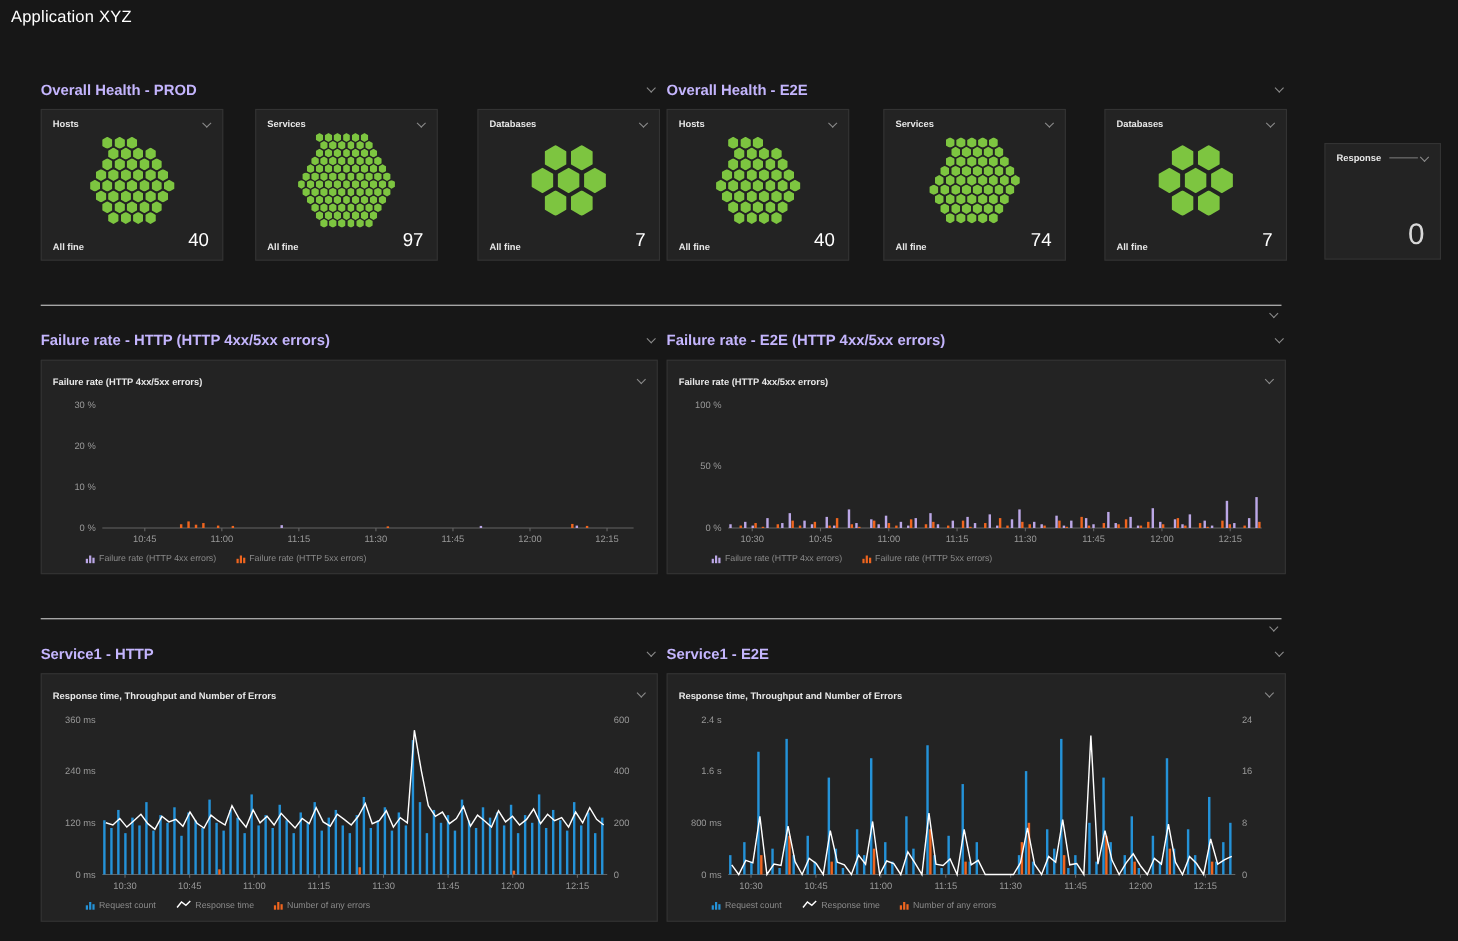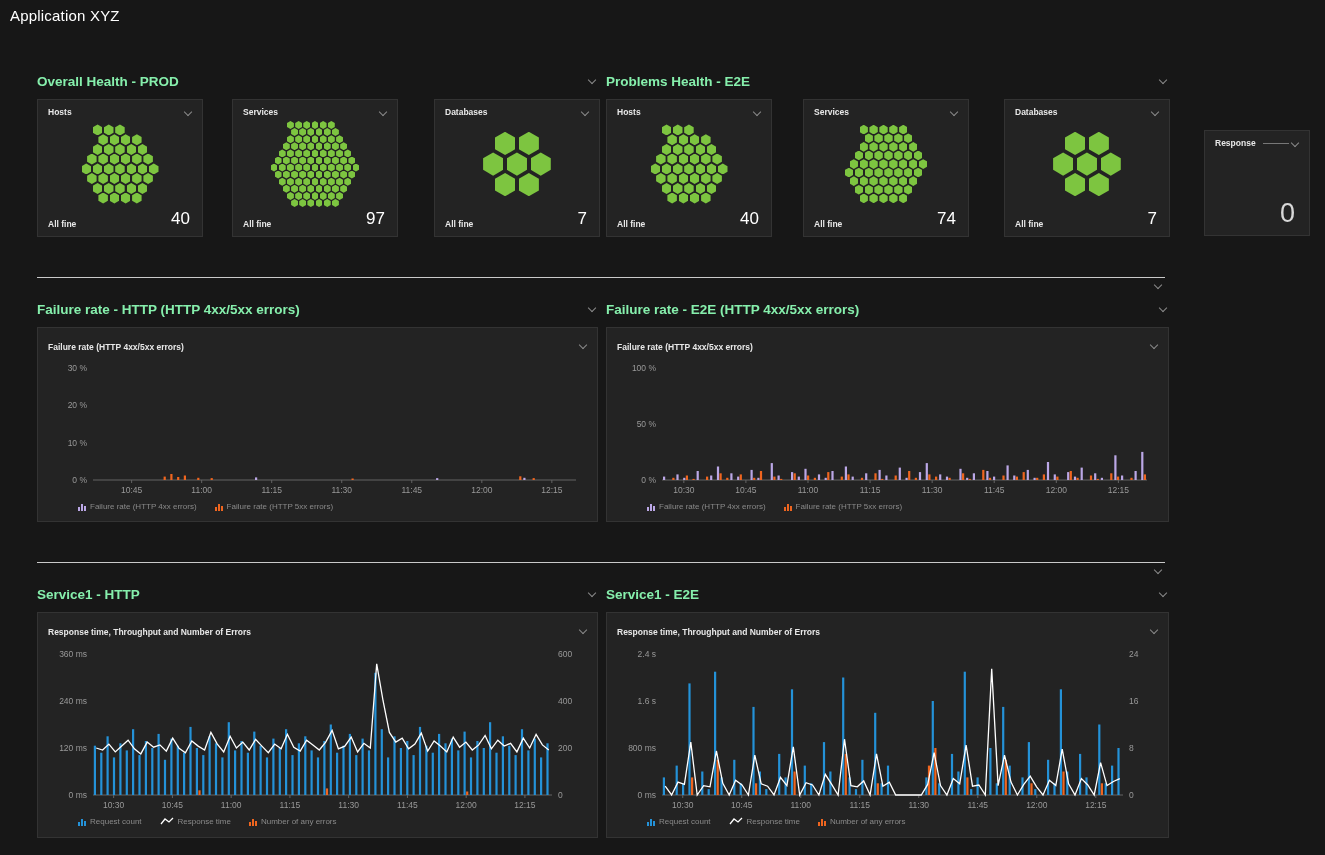--- a/index.html
+++ b/index.html
@@ -1,20 +1,20 @@
 <!DOCTYPE html>
 <html><head>
 <meta charset="utf-8">
 <style>
   *{margin:0;padding:0;box-sizing:border-box}
   html,body{width:1325px;height:855px}
   body{background:#171717;font-family:"Liberation Sans",sans-serif;position:relative;overflow:hidden;color:#e6e6e6}
   .app-title{position:absolute;left:10px;top:7px;font-size:15px;color:#fff;letter-spacing:.2px}
   .section-head{position:absolute;display:flex;justify-content:space-between;align-items:center;height:18px}
-  .section-title{font-size:13.5px;font-weight:bold;color:#86efac}
+  .section-title{font-size:13.5px;font-weight:bold;color:#c4b5fd}
   .chev{display:inline-flex;align-items:center;justify-content:center;width:12px;height:12px;cursor:pointer}
   .chev-i{display:inline-block;width:6px;height:6px;border-right:1.5px solid #8a8a8a;border-bottom:1.5px solid #8a8a8a;transform:rotate(45deg);margin-top:-3px}
   .tile{position:absolute;background:#232323;border:1px solid #333}
   .tile-head{display:flex;justify-content:space-between;align-items:flex-start;padding:7px 8px 0 10px;height:24px}
   .tile-title{font-size:8.5px;font-weight:bold;color:#e8e8e8}
   .honeycomb{position:relative;height:80px;margin-top:0}
   .hex{position:absolute;clip-path:polygon(50% 0,100% 25%,100% 75%,50% 100%,0 75%,0 25%)}
   .tile-foot{position:absolute;left:0;right:0;bottom:0;display:flex;justify-content:space-between;align-items:flex-end;padding:0 12px 7px 10px}
   .tile-status{font-size:8.5px;font-weight:bold;color:#e8e8e8}
   .tile-count{font-size:17px;color:#fff}
@@ -39,21 +39,21 @@
 
 <div class="app-title">Application XYZ</div>
 
 <div class="section-head" style="left:37px;top:72px;width:561px">
   <span class="section-title">Overall Health - PROD</span>
   <span class="chev">
       <i class="chev-i"></i>
     </span>
 </div>
 <div class="section-head" style="left:606px;top:72px;width:563px">
-  <span class="section-title">Problems Health - E2E</span>
+  <span class="section-title">Overall Health - E2E</span>
   <span class="chev">
       <i class="chev-i"></i>
     </span>
 </div>
 
 <div class="tile" style="left:37px;top:99px;width:166px;height:138px">
   <div class="tile-head">
     <span class="tile-title">Hosts</span>
     <span class="chev">
         <i class="chev-i"></i>

